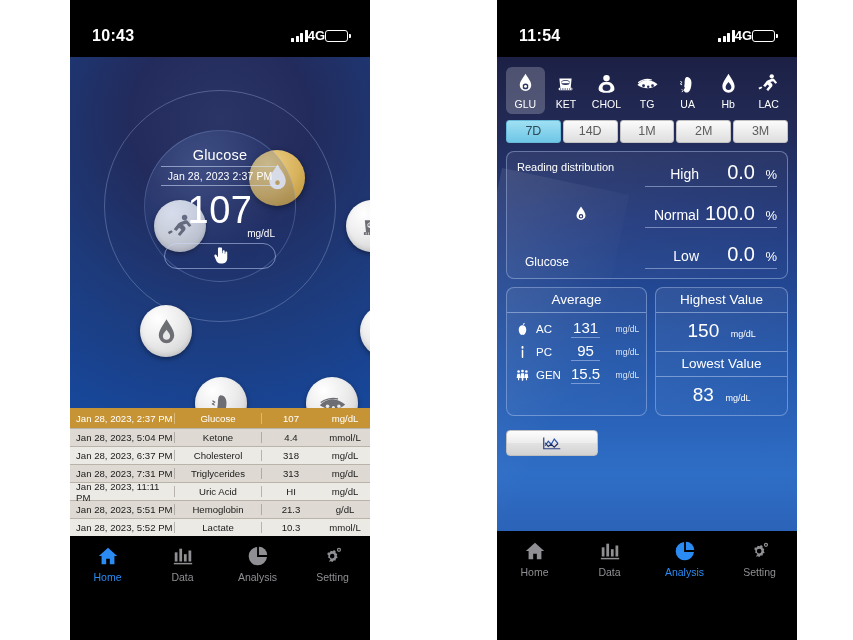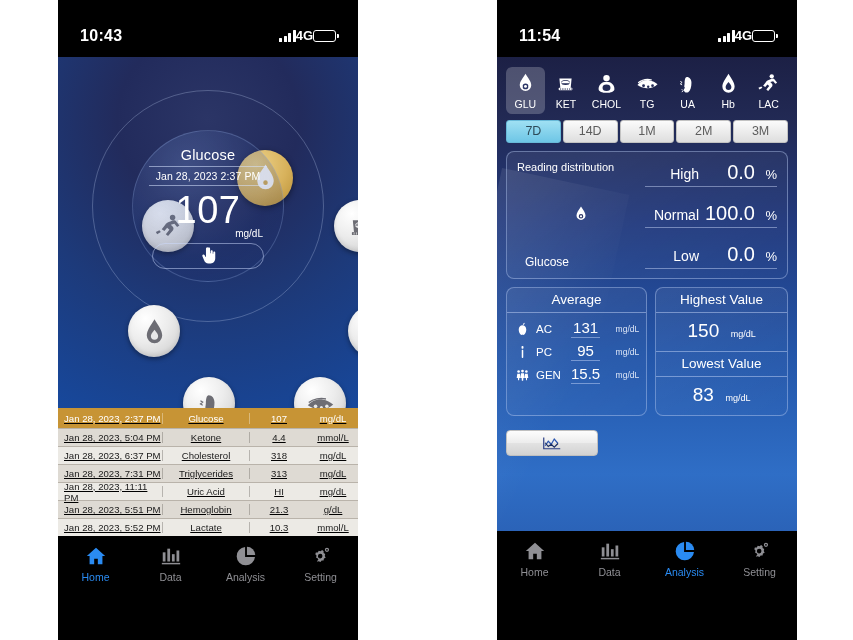--- a/index.html
+++ b/index.html
@@ -9,21 +9,21 @@
     font-family: "Liberation Sans", sans-serif;
     overflow: hidden;
   }
   .stage { position: relative; width: 853px; height: 640px; background:#fff; }
 
   
   .phone {
     position: absolute; top: 0; height: 640px;
     overflow: hidden; background: #000;
   }
-  #phone-left  { left: 58px;  width: 300px; }
+  #phone-left  { left: 70px;  width: 300px; }
   #phone-right { left: 497px; width: 300px; }
 
   .statusbar {
     height: 57px; background: #000; color: #fff;
     display: flex; align-items: center; justify-content: space-between;
     padding: 14px 22px 0 22px;
   }
   .sb-time { font-size: 16px; font-weight: bold; letter-spacing: .3px; }
   .sb-right { display: flex; align-items: center; }
   .bars { display: flex; align-items: flex-end; gap: 1.5px; height: 12px; }
@@ -80,21 +80,21 @@
   .orb svg { width: 29px; height: 29px; fill: #6d6d74; }
   .orb.active {
     width: 56px; height: 56px;
     background: radial-gradient(circle at 34% 26%, #e9cd7c 0%, #d8b košt 1%, #d6b15a 55%, #b98f33 100%);
     background: radial-gradient(circle at 34% 26%, #ecd28a 0%, #d8b25c 55%, #b78e33 100%);
     box-shadow: 0 2px 6px rgba(0,0,0,.45);
   }
   .orb.active svg { fill: #ffffff; width: 33px; height: 33px; }
 
   
-  .table { background:#5eead4;text-decoration:underline; }
+  .table { background:#5eead4; }
   .trow { display: flex; align-items: center; height: 18px;
           font-size: 9.6px; color: #1a1a1a; }
   .trow + .trow { border-top: 1px solid #b9b3aa; }
   .trow:nth-child(odd) { background: #eceae5; }
   .trow:nth-child(even){ background: #dedad3; }
   .trow.hl { background: #c79435; color: #ffffff; height: 20px; font-weight:500; }
   .c-time { width: 104px; padding-left: 6px; text-align:left; }
   .c-name { width: 88px; text-align:center; border-left:1px solid rgba(120,115,108,.45);
             border-right:1px solid rgba(120,115,108,.45); }
   .c-val  { width: 58px; text-align:center; }

